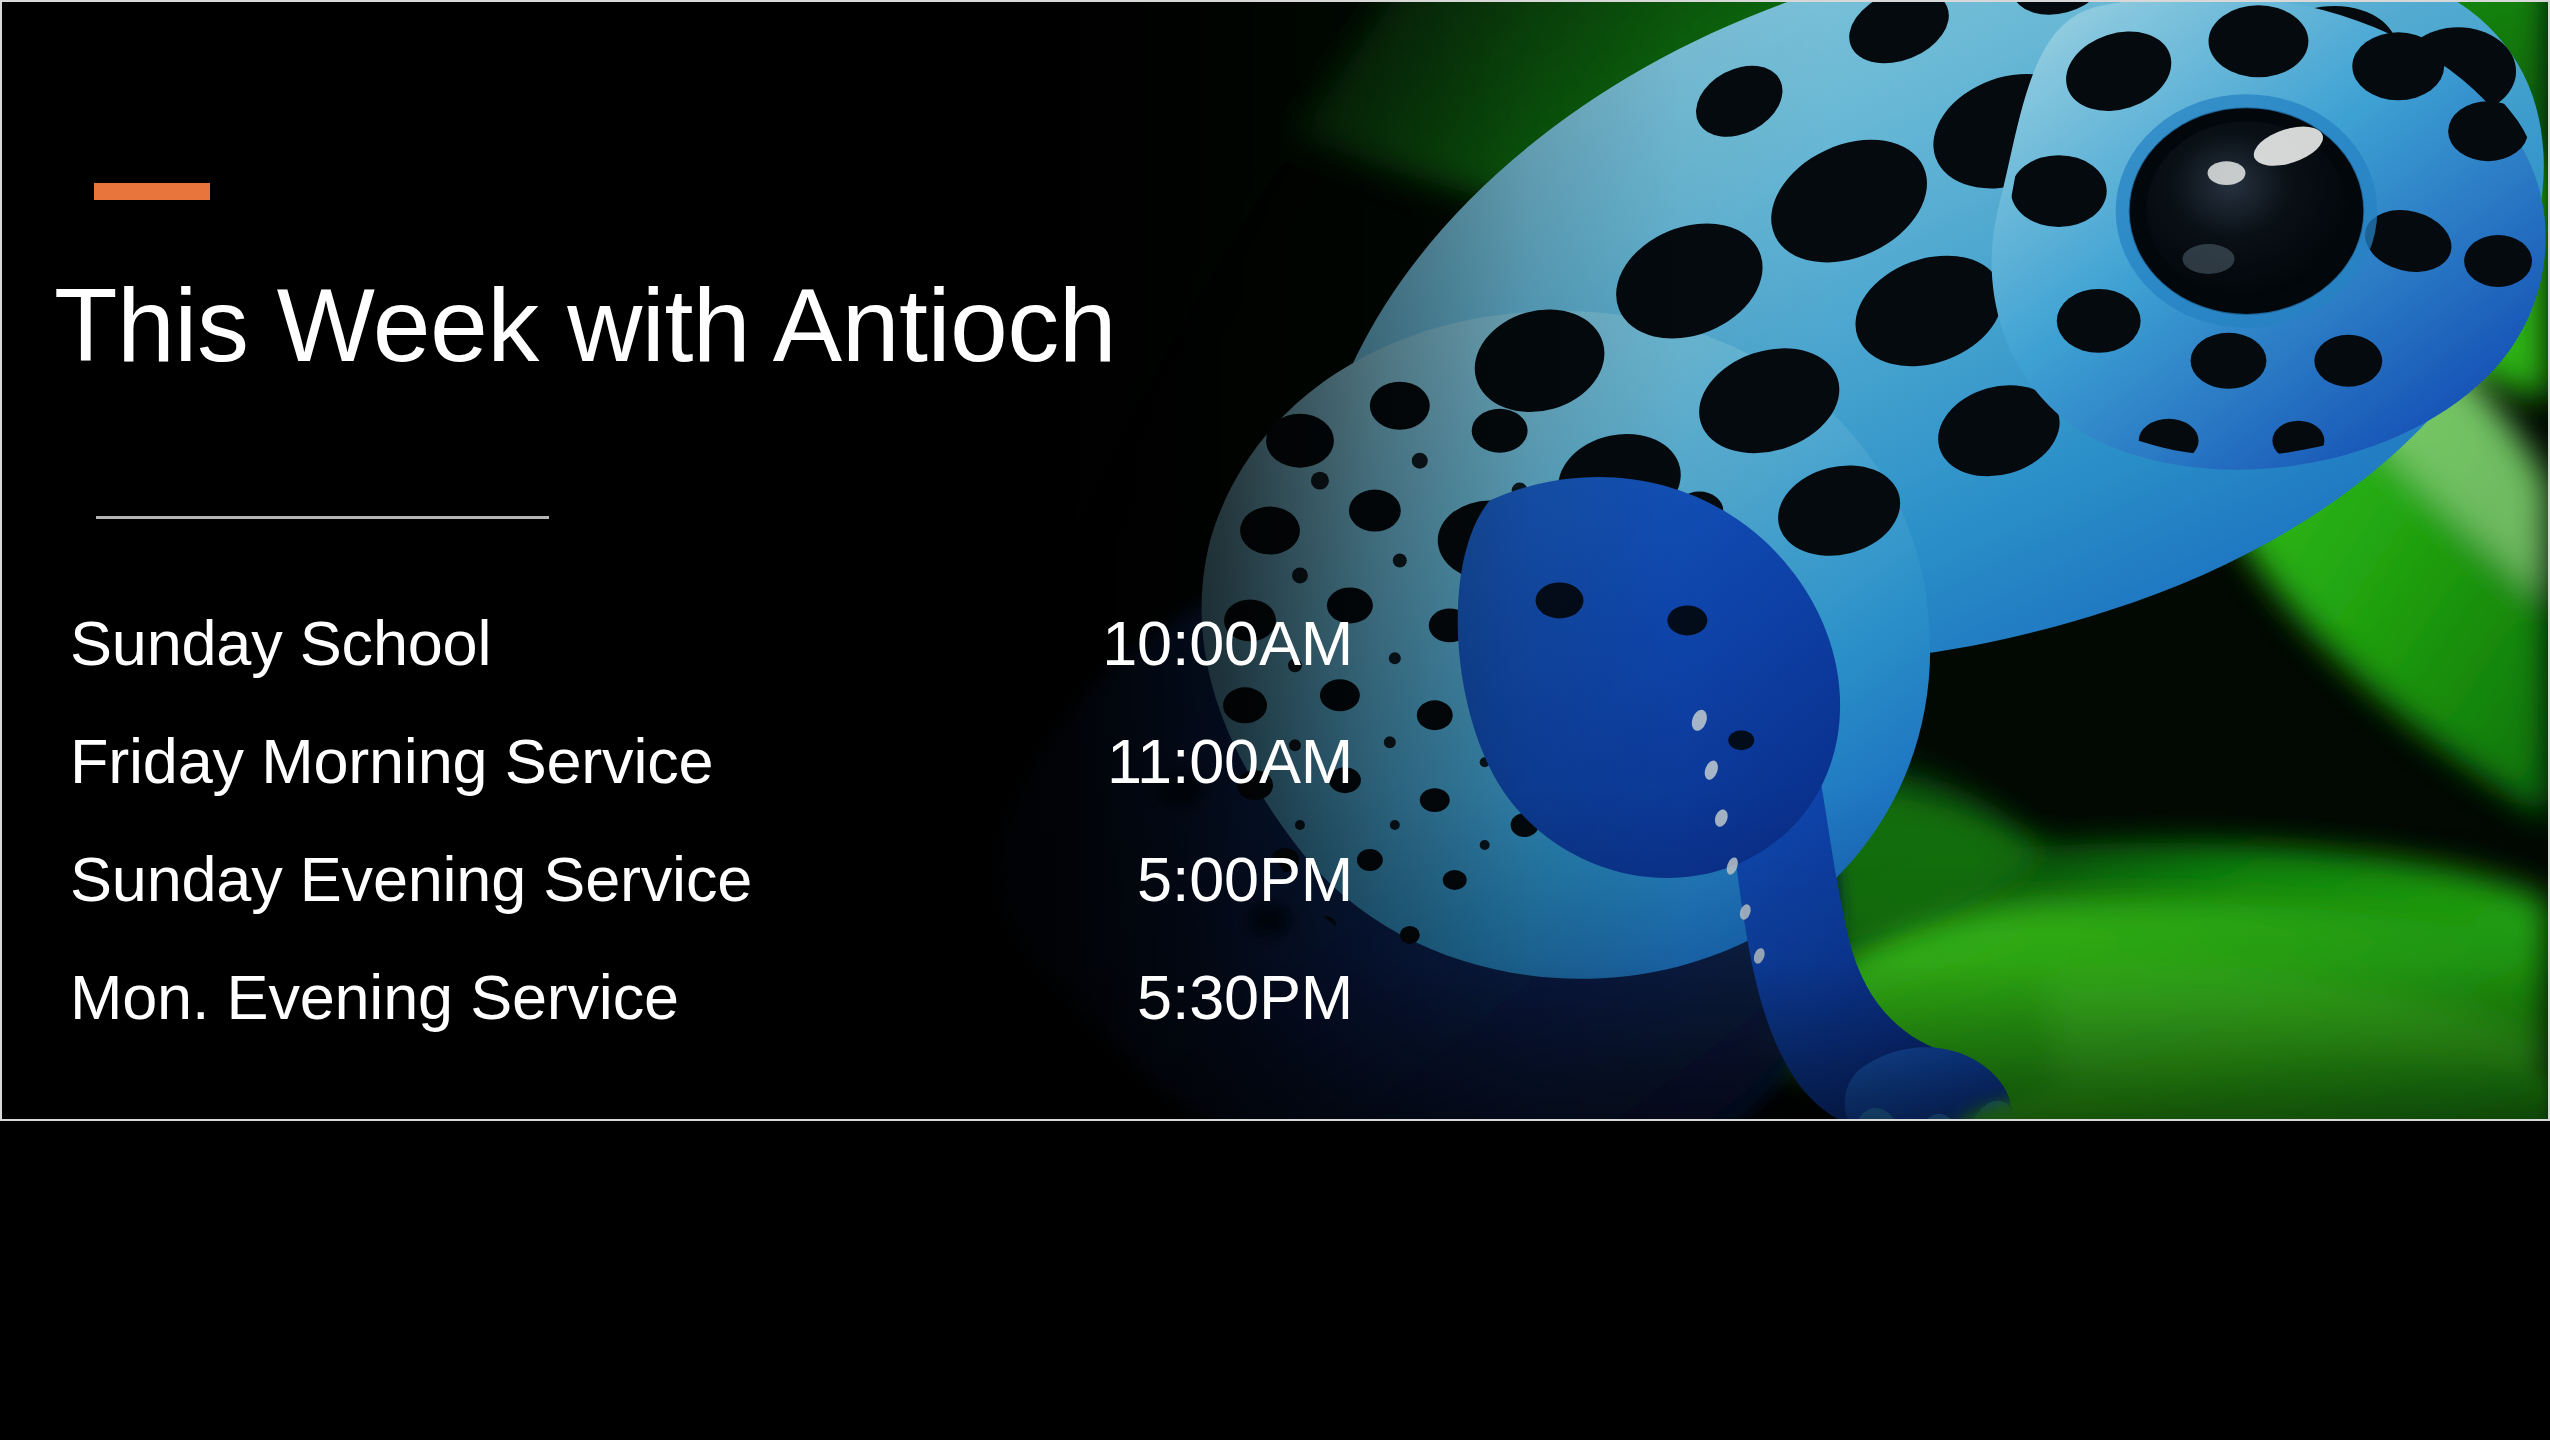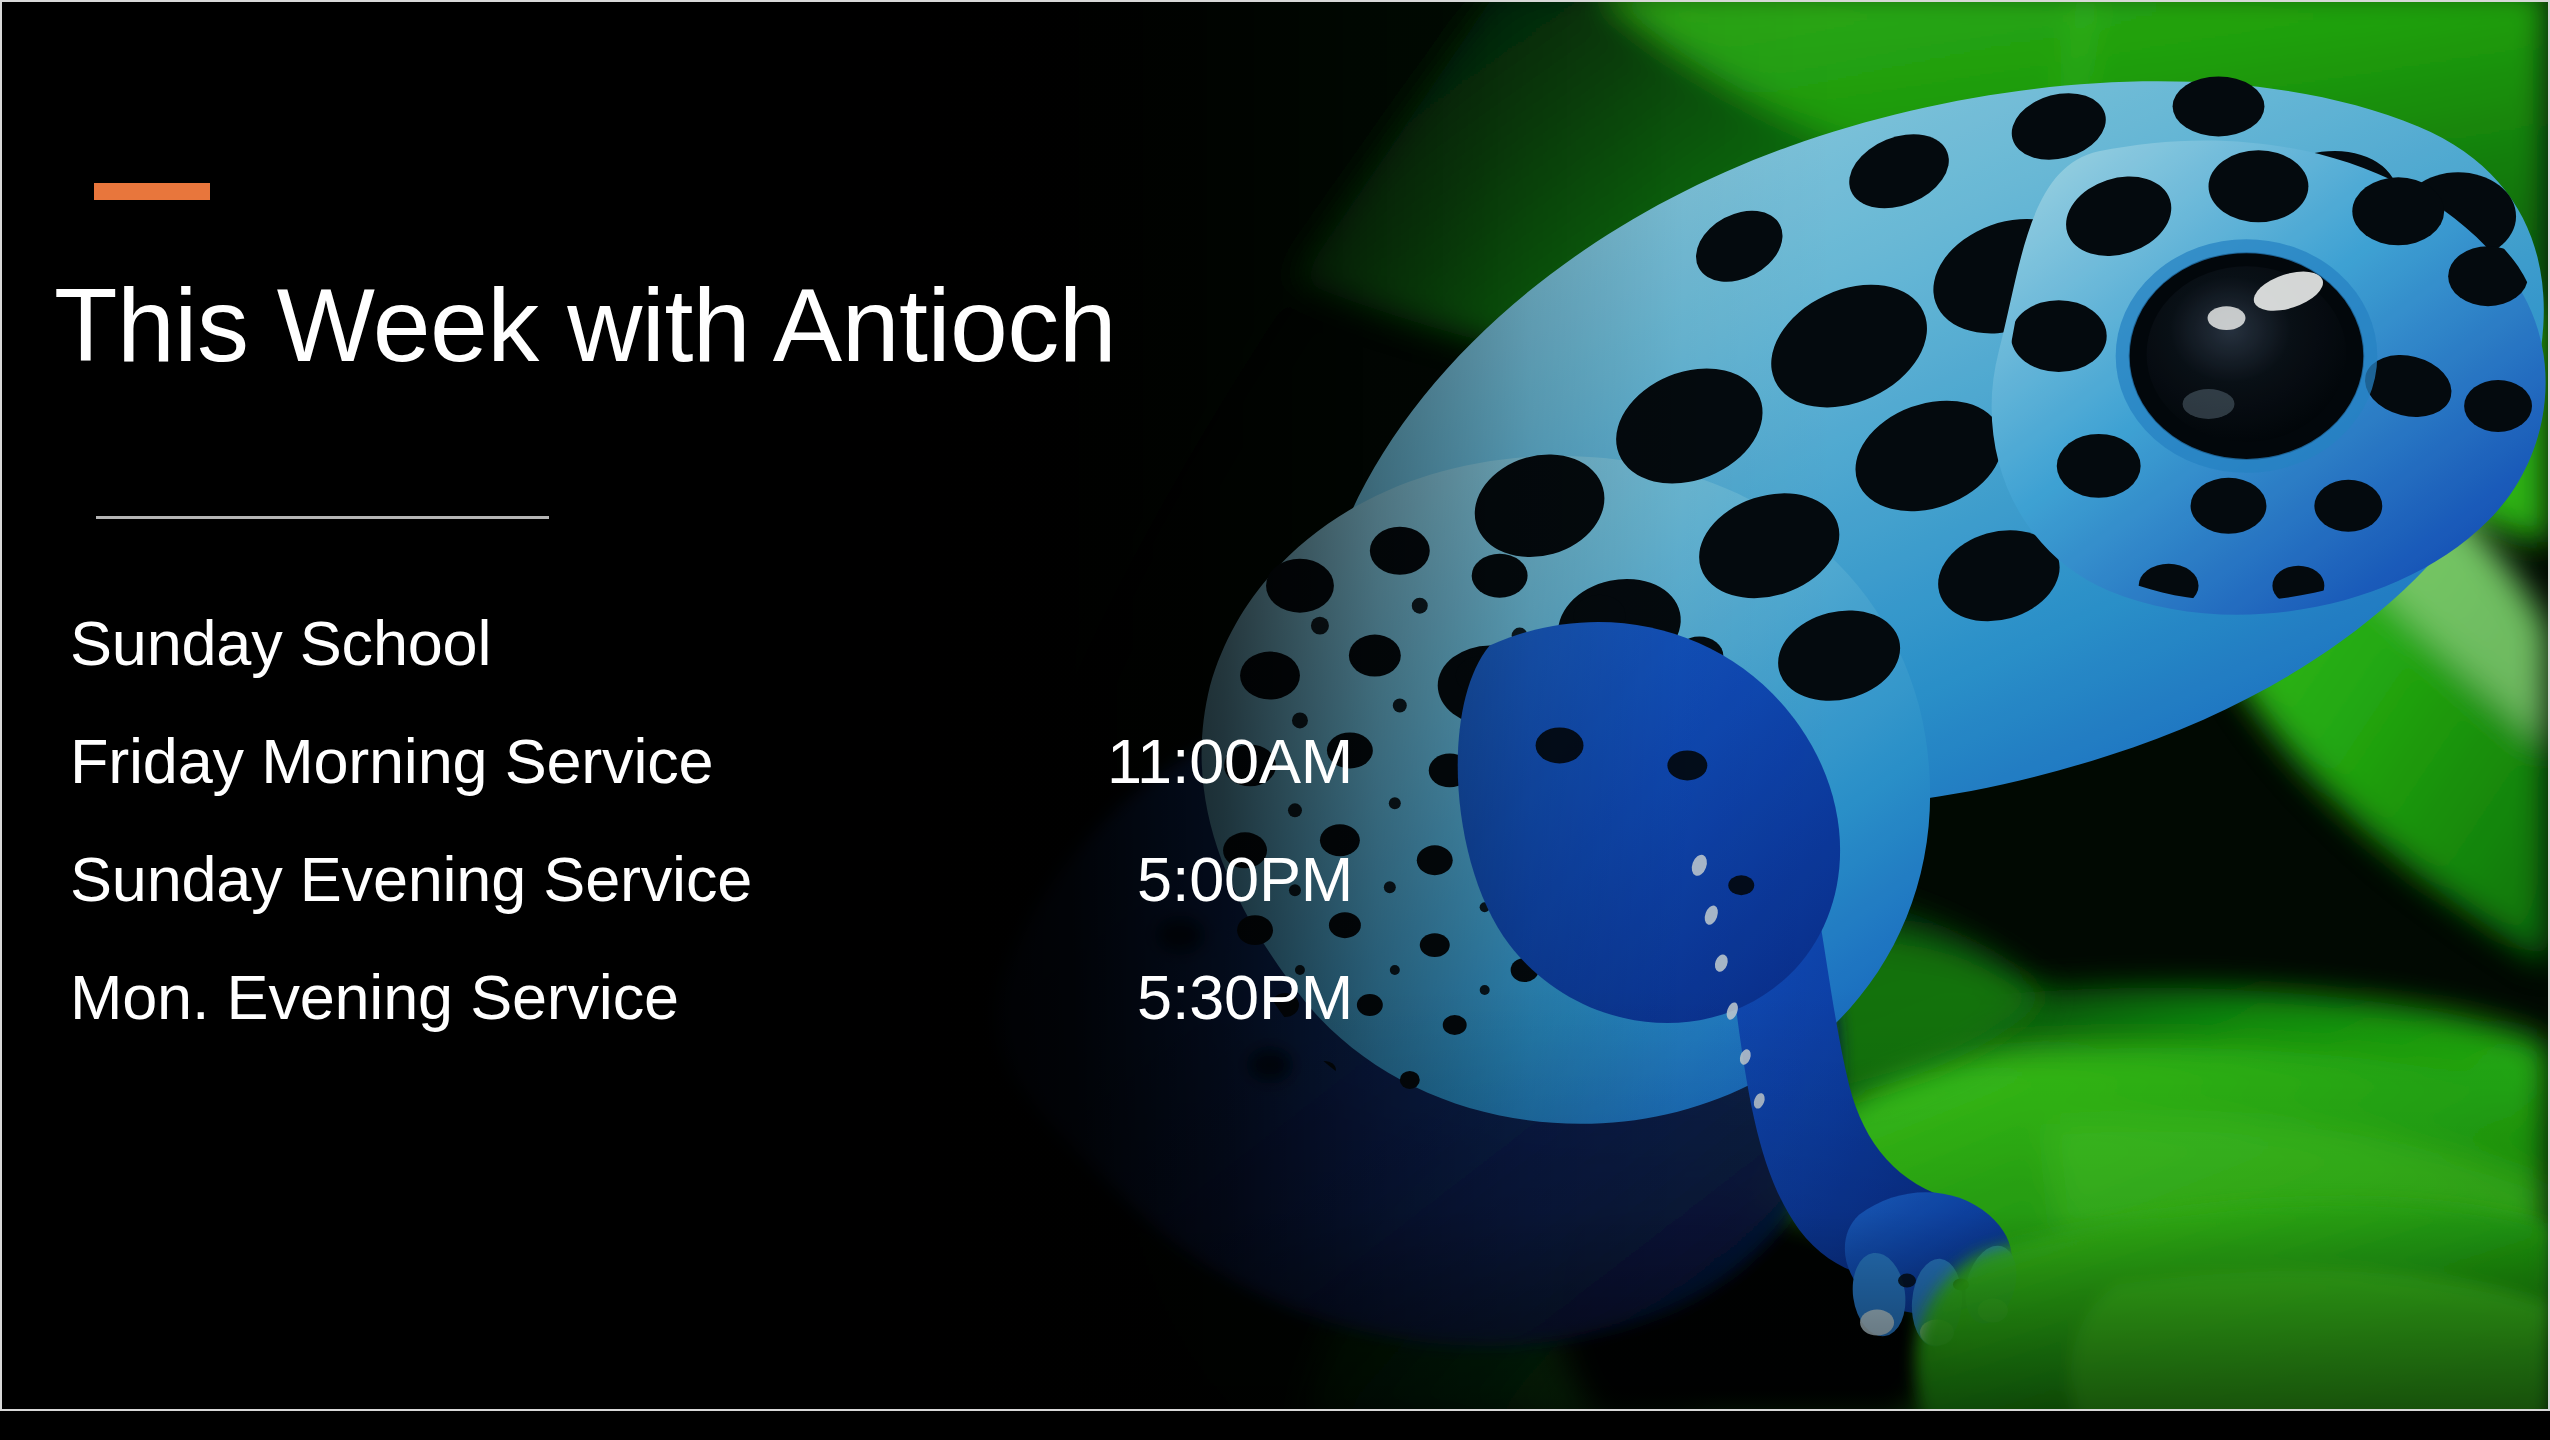--- a/index.html
+++ b/index.html
@@ -10,21 +10,21 @@
   body {
     width: 2550px;
     height: 1440px;
     overflow: hidden;
     font-family: "Liberation Sans", sans-serif;
   }
 
   #slide {
     position: relative;
     width: 2550px;
-    height: 1411px;
+    height: 1121px;
     background: #000000;
     overflow: hidden;
     box-sizing: border-box;
     border: 2px solid #d8d8d8;
   }
 
   
   #photo-layer {
     position: absolute;
     inset: 0;
@@ -461,20 +461,21 @@
     <div id="accent-bar"></div>
 
     <h1 id="page-title">This Week with Antioch</h1>
 
     <div id="title-divider"></div>
 
     <ul id="schedule-list">
 
       <li class="schedule-row">
         <span class="row-label">Sunday School</span>
+        <span class="row-time">10:00AM</span>
       </li>
 
       <li class="schedule-row">
         <span class="row-label">Friday Morning Service</span>
         <span class="row-time">11:00AM</span>
       </li>
 
       <li class="schedule-row">
         <span class="row-label">Sunday Evening Service</span>
         <span class="row-time">5:00PM</span>

